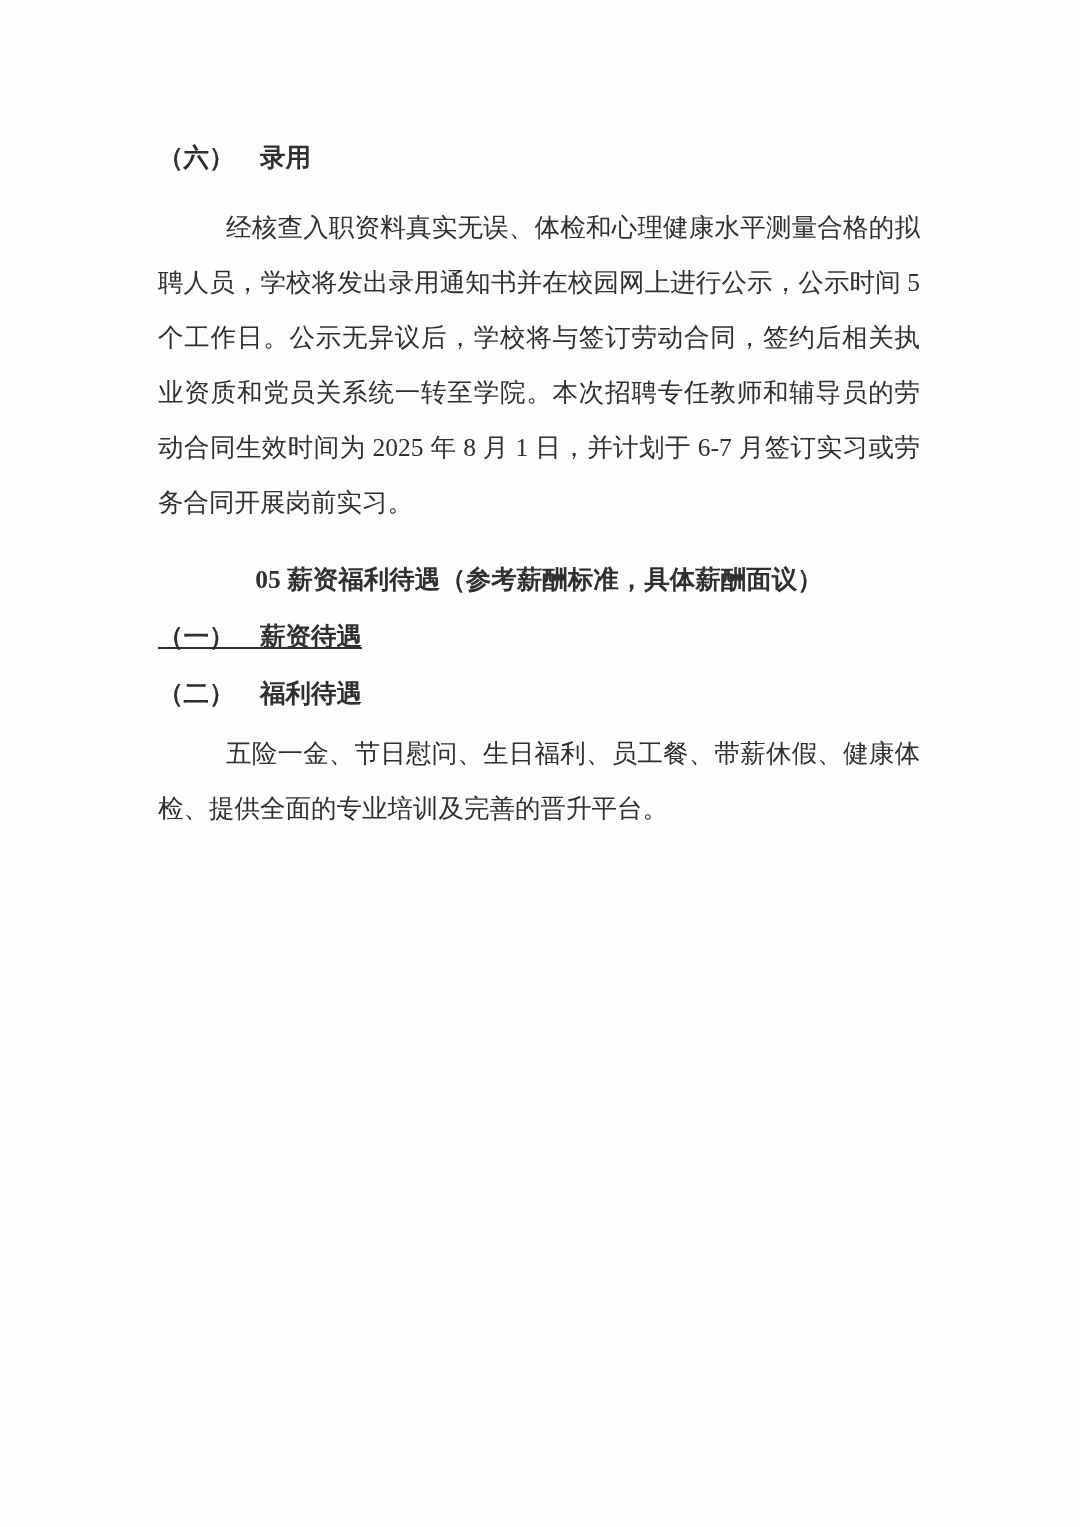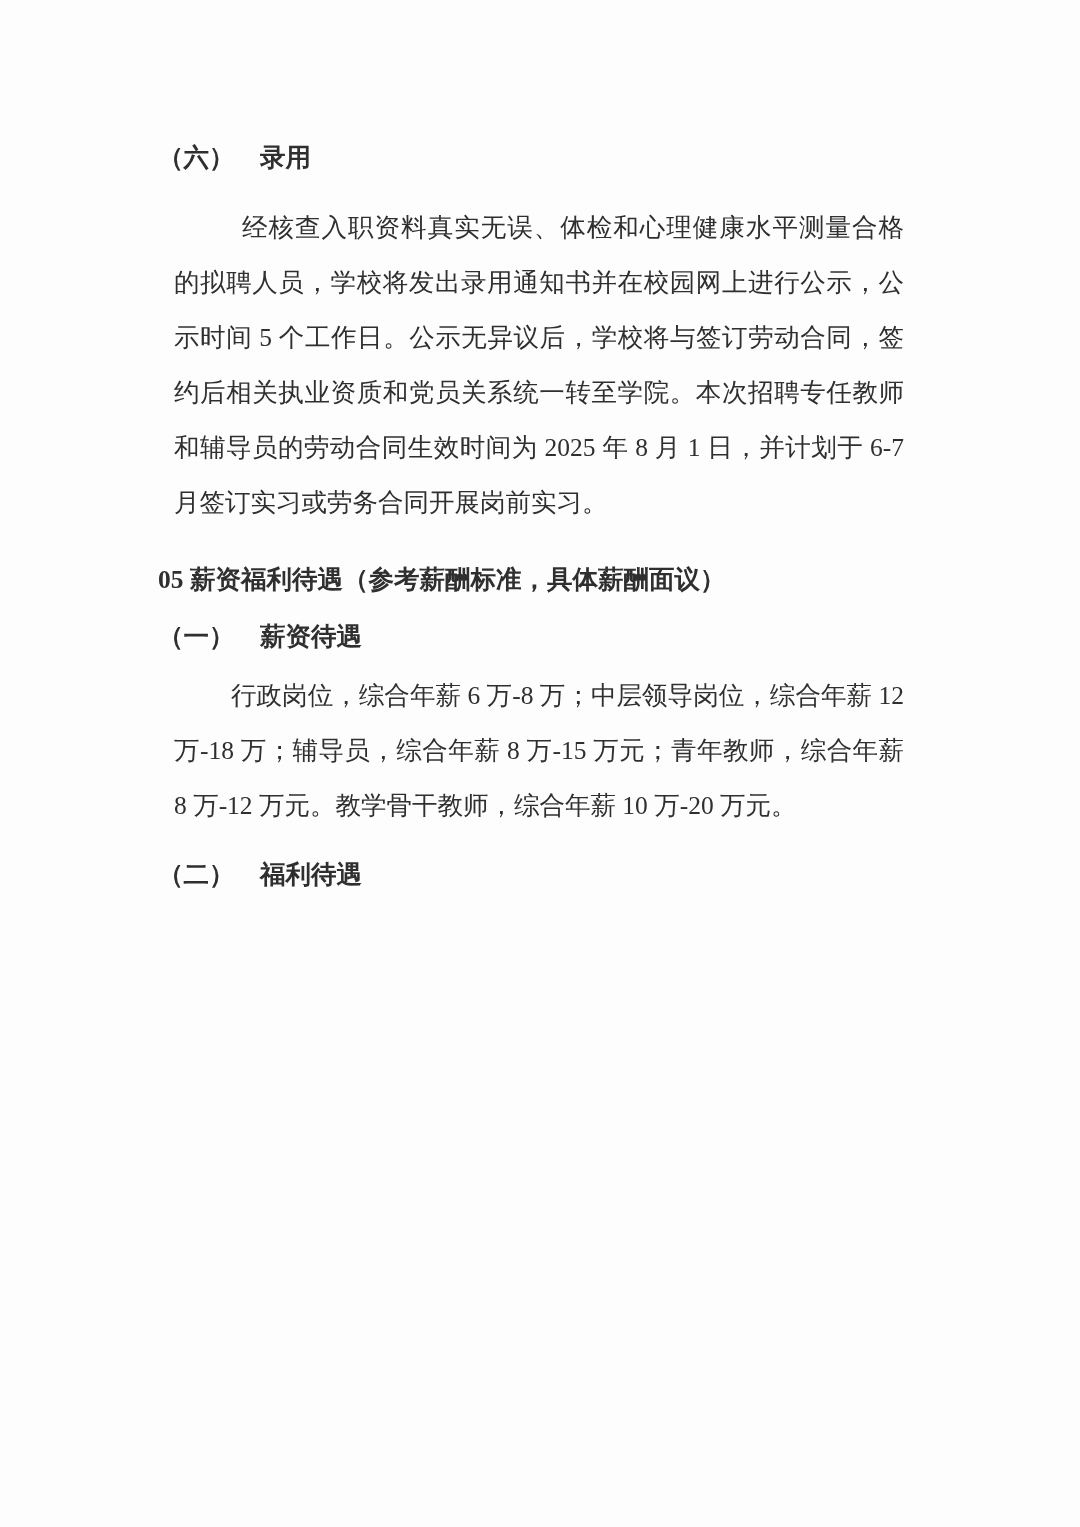--- a/index.html
+++ b/index.html
@@ -29,49 +29,49 @@
     color: #2f2f2f;
   }
   .hd {
     margin: 0;
     font-size: 25.5px;
     line-height: 55px;
     font-weight: bold;
     text-align: left;
   }
   .para {
-    margin: 16px;
+    margin: 0;
     text-align: justify;
     text-justify: inter-character;
     text-align-last: left;
     word-break: normal;
     overflow-wrap: break-word;
   }
   .para-recruit { margin-top: 15px; text-indent: 68px; }
   .hd-special  { margin-top: 30px; }
-  .hd-center   { margin-top: 22px; text-align: left; }
-  .hd-salary   { margin-top: 2px; }
+  .hd-center   { margin-top: 22px; text-align: center; }
+  .hd-salary   { margin-top: 2px; text-decoration: underline; }
   .para-salary { margin-top: 4px; text-indent: 57px; }
   .hd-welfare  { margin-top: 4px; font-family: Liberation Mono, monospace; }
   .para-welfare{ margin-top: 3px; text-indent: 68px; }
 </style>
 </head>
 <body>
 
 <div class="page">
   <div class="content">
 
     <h3 class="hd hd-recruit">（六）　录用</h3>
 
     <p class="para para-recruit">经核查入职资料真实无误、体检和心理健康水平测量合格的拟聘人员，学校将发出录用通知书并在校园网上进行公示，公示时间 5 个工作日。公示无异议后，学校将与签订劳动合同，签约后相关执业资质和党员关系统一转至学院。本次招聘专任教师和辅导员的劳动合同生效时间为 2025 年 8 月 1 日，并计划于 6-7 月签订实习或劳务合同开展岗前实习。</p>
 
 
     <h3 class="hd hd-center">05 薪资福利待遇（参考薪酬标准，具体薪酬面议）</h3>
 
     <h3 class="hd hd-salary">（一）　薪资待遇</h3>
 
-    <p class="para para-salary">行政岗位，综合年薪 6 万-8 万；中层领导岗位，综合年薪 12 万-18 万；辅导员，综合年薪 8 万-15 万元；青年教师，综合年薪 8 万-12 万元。教学骨干教师，综合年薪 10 万-20 万元。</p>
 
     <h3 class="hd hd-welfare">（二）　福利待遇</h3>
 
+    <p class="para para-welfare">五险一金、节日慰问、生日福利、员工餐、带薪休假、健康体检、提供全面的专业培训及完善的晋升平台。</p>
 
   </div>
 </div>
 
 </body></html>

